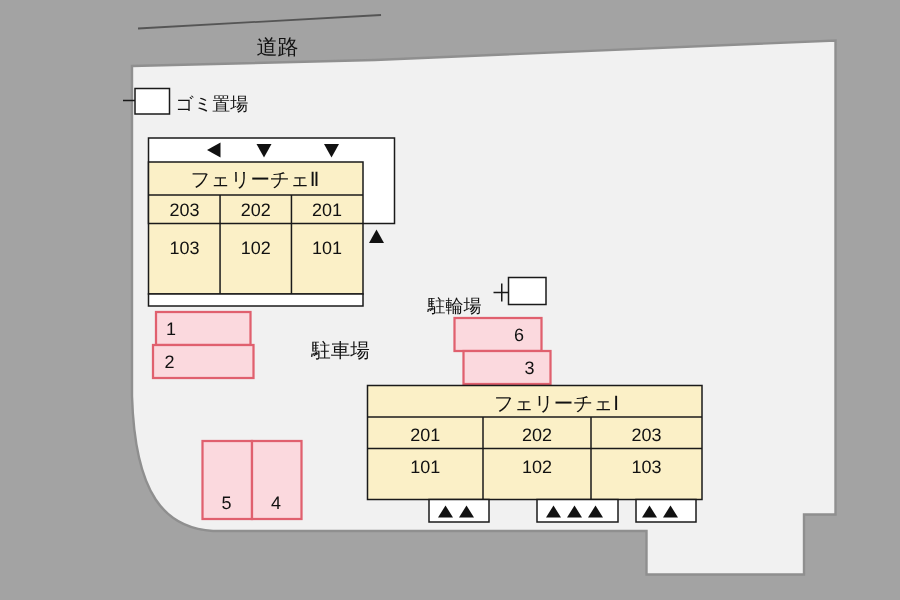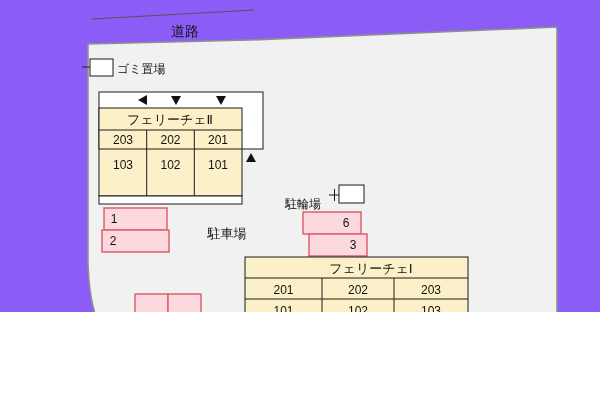--- a/index.html
+++ b/index.html
@@ -1,16 +1,16 @@
 <!DOCTYPE html>
 <html><head>
 <meta charset="utf-8">
 <style>
   html,body { margin:0; padding:0; background:#ffffff; }
-  .stage { position:relative; width:600px; height:312px; background:#8b5cf6; overflow:hidden; }
+  .stage { position:relative; width:600px; height:400px; background:#a3a3a3; overflow:hidden; }
   svg text {
     font-family:"Liberation Sans","DejaVu Sans",sans-serif;
     fill:#111111;
   }
   .t12 { font-size:12px; }
   .t13 { font-size:13px; }
   .t14 { font-size:14px; }
   .mid { text-anchor:middle; }
   .ln   { stroke:#1a1a1a; stroke-width:1; }
   .lngr { stroke:#555555; stroke-width:1.2; }

